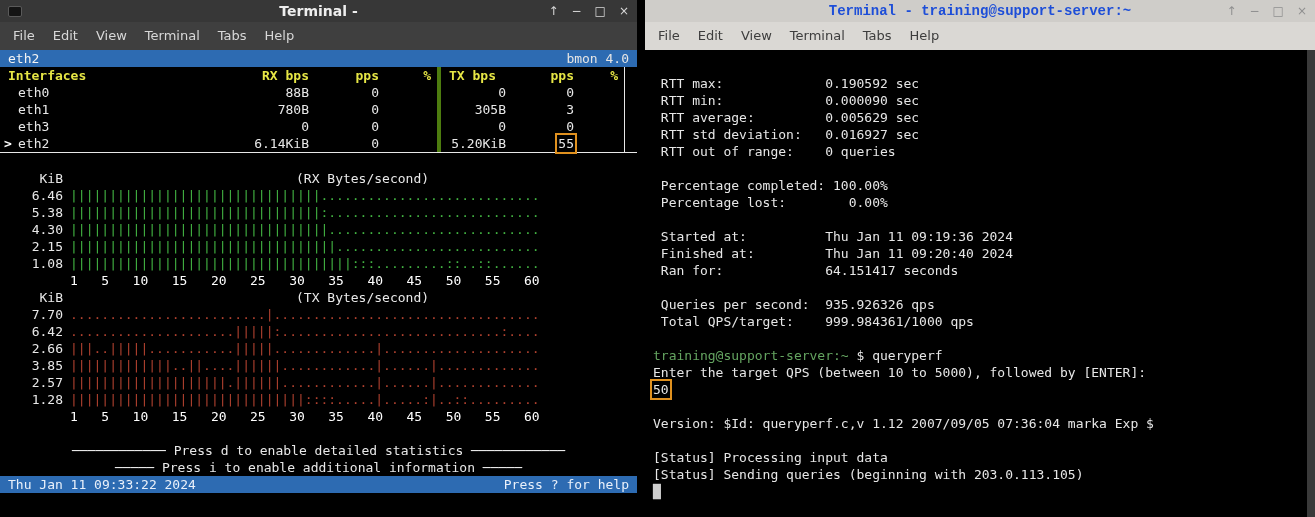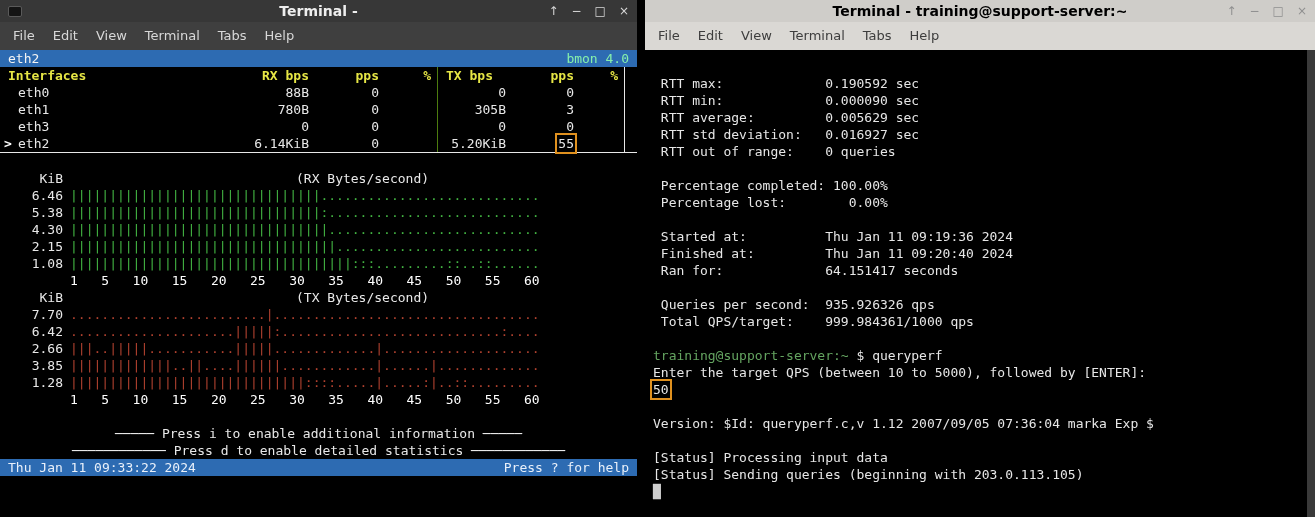--- a/index.html
+++ b/index.html
@@ -11,49 +11,49 @@
   .w-left { width:637px; margin-right:8px; }
   .w-right { width:670px; }
 
   
   .titlebar { height:22px; flex:none; display:flex; align-items:center; position:relative; padding:0 8px; }
   .titlebar .title { position:absolute; left:50%; transform:translateX(-50%);
                      font-size:14px; font-weight:bold; white-space:nowrap; }
   .tb-dark { background:#373737; }
   .tb-dark .title { color:#eeeeee; }
   .tb-light { background:#cfcdc9; }
-  .tb-light .title { color:#000000; }
+  .tb-light .title { color:#1d4ed8;font-family:Liberation Mono, monospace; }
   .app-icon { width:14px; height:11px; background:#141414; border:1px solid #5a5a5a; border-radius:2px; display:inline-block; }
   .controls { margin-left:auto; display:flex; gap:13px; align-items:center; }
   .ctrl { font-size:12px; line-height:22px; cursor:default; }
   .tb-dark .ctrl { color:#d8d8d8; }
   .tb-light .ctrl { color:#8f8f8f; }
 
   .menubar { height:28px; flex:none; display:flex; align-items:center; padding:0 4px; font-size:13px; }
   .mb-dark { background:#3f3f3f; color:#d8d8d8; }
   .mb-light { background:#dad8d4; color:#3d3d3d; }
   .menu-item { padding:0 9px; line-height:28px; }
 
   
   .term { flex:1; background:#000; font-family:"DejaVu Sans Mono", monospace;
           font-size:13px; line-height:17px; overflow:hidden; position:relative; }
 
   
   .bmon-topbar { height:17px; background:#2d6bb2; display:flex; justify-content:space-between; padding:0 8px; }
   .bmon-topbar .tb-l { color:#f4f4f4; }
-  .bmon-topbar .tb-r { color:#86efac; }
+  .bmon-topbar .tb-r { color:#e5e5e5; }
 
   .bt { border-bottom:1px solid #e8e8e8; }
   .bt-row { display:grid; grid-template-columns:225px 90px 70px 52px 75px 68px 45px;
             height:17px; position:relative; }
   .c-num { text-align:right; padding-right:6px; }
   .c-name { padding-left:18px; }
   .c-name-h { padding-left:8px; }
   .c-txh { padding-left:8px; }
-  .sepl { border-left:1px solid #4d7c0f; }
+  .sepl { border-left:4px solid #4d7c0f; }
   .sepr { border-right:1px solid #e8e8e8; }
   .hdr { color:#e6e645; font-weight:bold; }
   .row { color:#e8e8e8; }
   .marker { position:absolute; left:4px; top:0; color:#ffffff; font-weight:bold; }
 
   .hl { outline:2px solid #e0911f; outline-offset:1px; }
 
   .graph-row { height:17px; display:flex; white-space:pre; }
   .glabel { width:70px; flex:none; text-align:right; padding-right:7px; color:#e8e8e8; }
   .gbars { white-space:pre; }
@@ -201,31 +201,35 @@
       </div>
       <div class="graph-row">
         <span class="glabel">2.66</span>
         <span class="gbars g-red">|||..|||||...........|||||.............|....................</span>
       </div>
       <div class="graph-row">
         <span class="glabel">3.85</span>
         <span class="gbars g-red">|||||||||||||..||....||||||............|......|.............</span>
       </div>
       <div class="graph-row">
+        <span class="glabel">2.57</span>
+        <span class="gbars g-red">||||||||||||||||||||.||||||............|......|.............</span>
+      </div>
+      <div class="graph-row">
         <span class="glabel">1.28</span>
         <span class="gbars g-red">||||||||||||||||||||||||||||||::::.....|.....:|..::.........</span>
       </div>
       <div class="graph-row">
         <span class="glabel"></span>
         <span class="gaxis">1   5   10   15   20   25   30   35   40   45   50   55   60</span>
       </div>
 
       <div class="bline"></div>
+      <div class="footline">──────────── Press d to enable detailed statistics ────────────</div>
       <div class="footline">───── Press i to enable additional information ─────</div>
-      <div class="footline">──────────── Press d to enable detailed statistics ────────────</div>
 
       <div class="bmon-status">
         <span>Thu Jan 11 09:33:22 2024</span>
         <span>Press ? for help</span>
       </div>
     </div>
   </div>
 
   <div class="window w-right">
     <div class="titlebar tb-light">

